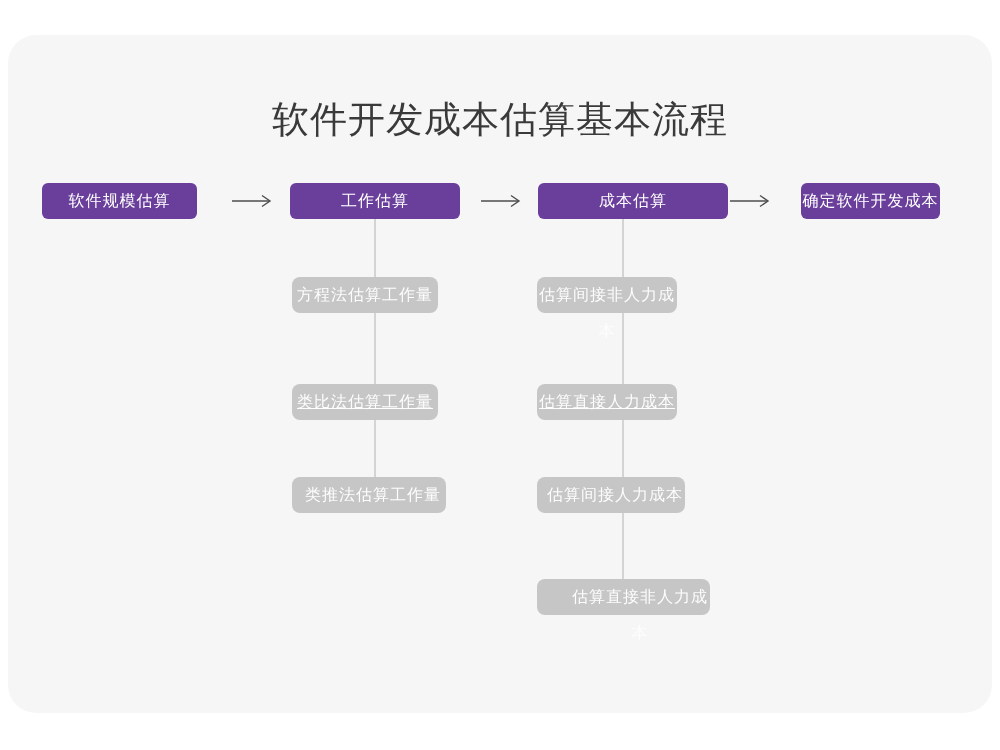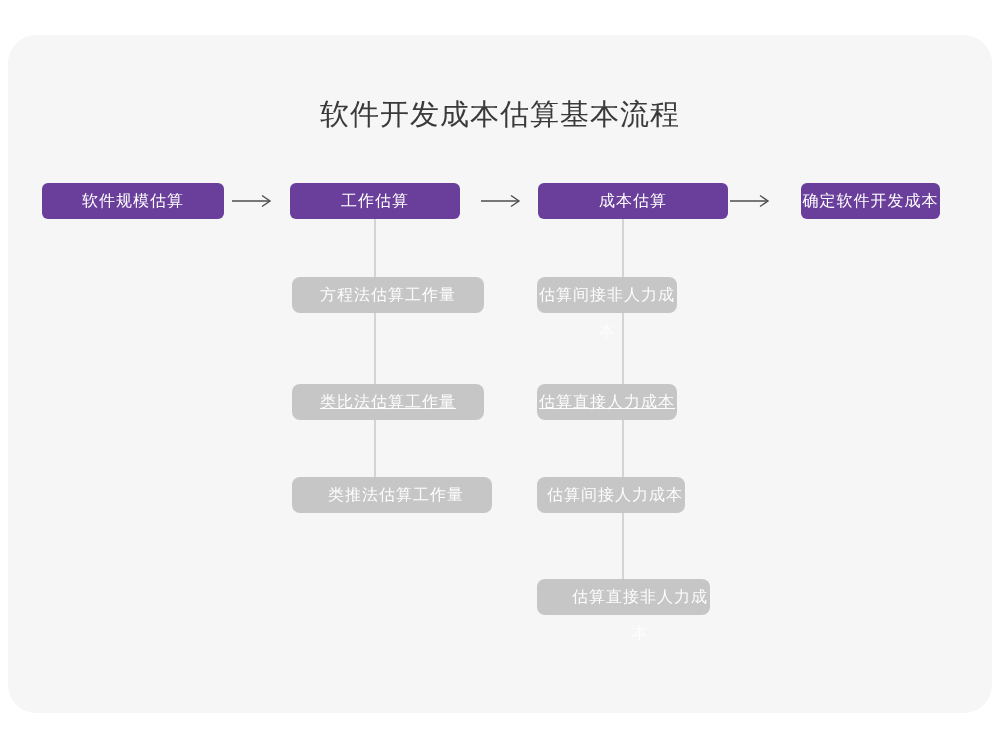--- a/index.html
+++ b/index.html
@@ -23,38 +23,38 @@
     height: 678px;
     background: #f6f6f7;
     border-radius: 28px;
   }
   .page-title {
     position: absolute;
     left: 0;
     top: 95px;
     width: 1000px;
     text-align: center;
-    font-size: 29px;
+    font-size: 37px;
     color: #3a3a3a;
     letter-spacing: 1px;
   }
   .stage-box {
     position: absolute;
     top: 183px;
     height: 36px;
     line-height: 36px;
     background: #6a3e9b;
     color: #ffffff;
     font-size: 16px;
     text-align: center;
     border-radius: 6px;
     letter-spacing: 1px;
     z-index: 3;
   }
-  .stage-1 { left: 42px;  width: 182px; }
+  .stage-1 { left: 42px;  width: 155px; }
   .stage-2 { left: 290px; width: 170px; }
   .stage-3 { left: 538px; width: 190px; }
   .stage-4 { left: 801px; width: 139px; text-align: center; }
   .flow-arrow {
     position: absolute;
     top: 194px;
     width: 42px;
     height: 14px;
     z-index: 2;
   }
@@ -74,21 +74,21 @@
     height: 36px;
     line-height: 36px;
     background: #c6c6c6;
     color: #fdfdfd;
     font-size: 16px;
     text-align: center;
     border-radius: 8px;
     letter-spacing: 1px;
     z-index: 2;
   }
-  .col-2 { left: 292px; width: 192px; }
+  .col-2 { left: 292px; width: 146px; }
   .col-3 { left: 537px; width: 140px; }
   .row-1 { top: 277px; }
   .row-2 { top: 384px; text-decoration: underline; }
   .row-3 { top: 477px; padding-left: 8px; }
   .row-4 { top: 579px; padding-left: 33px; }
 </style>
 </head>
 <body>
 
 <div class="stage-area">

